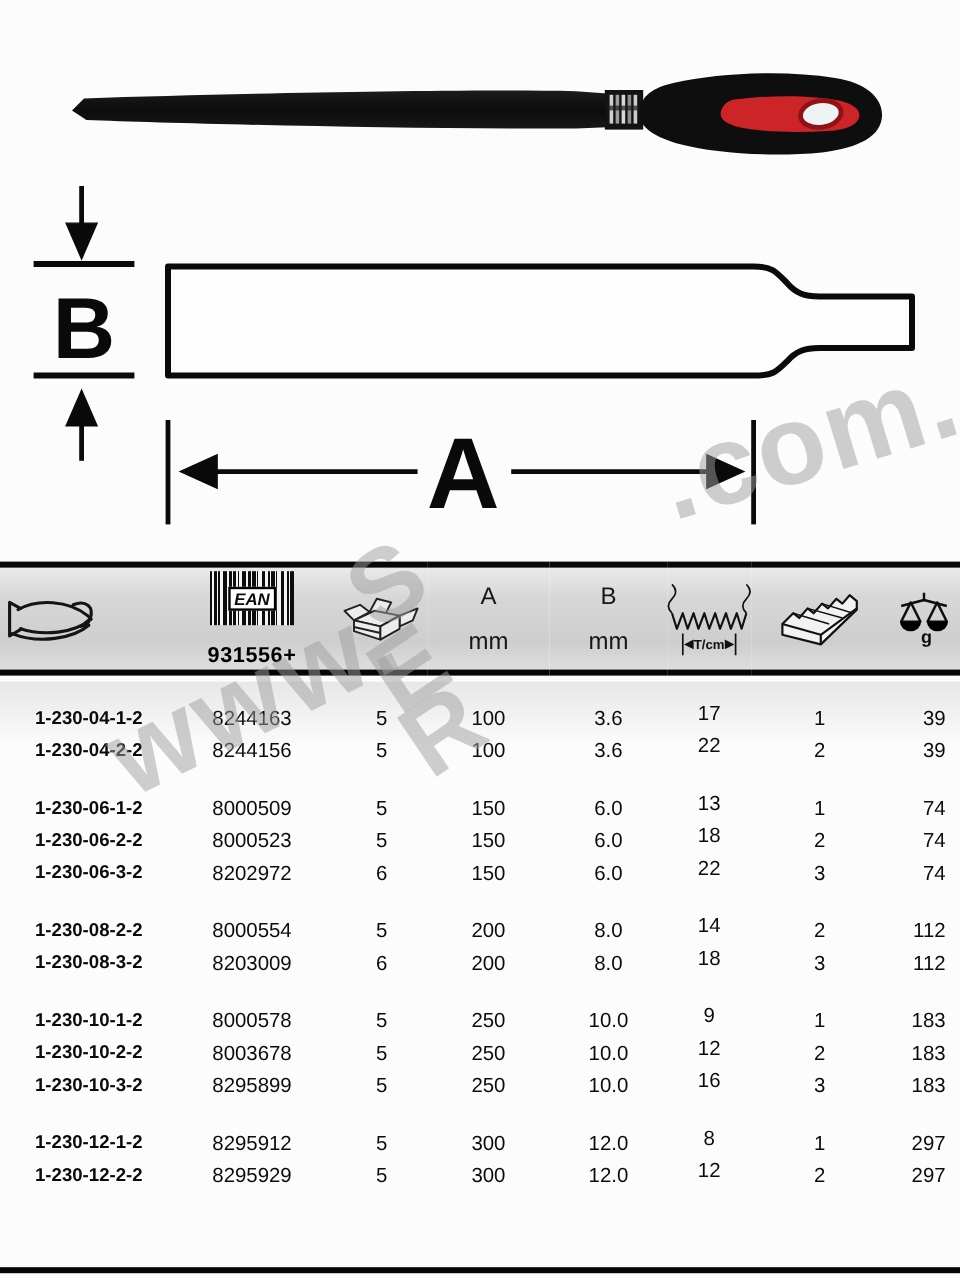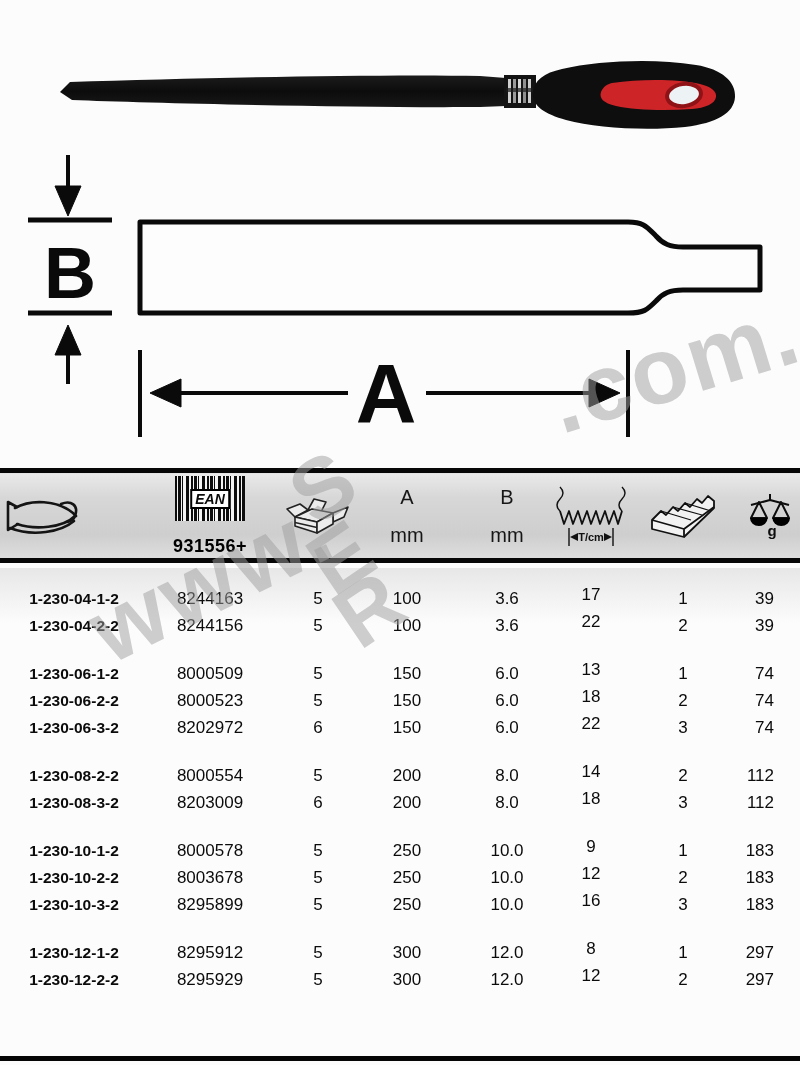--- a/index.html
+++ b/index.html
@@ -23,21 +23,21 @@
   
   .fade-under-band{position:absolute;left:0;top:568px;width:800px;height:55px;z-index:0;
     background:linear-gradient(180deg,#e7e7e7 0%,rgba(252,252,252,0) 100%)}
   table.spec{position:absolute;left:0;top:468px;width:800px;border-collapse:collapse;z-index:2;table-layout:fixed}
   .spec th{border-top:5px solid #070707;border-bottom:5px solid #070707;
     background:linear-gradient(180deg,#eaeaea 0%,#d7d7d7 28%,#cecece 72%,#dedede 100%);
     height:85px;padding:0;vertical-align:middle;font-weight:normal}
   .spec td{font-size:17px;line-height:27px;height:27px;padding:0;text-align:center;white-space:nowrap}
   .spec tr.gap td{height:21px;line-height:21px}
   td.c-code{text-align:center;padding-left:8px;font-weight:bold;font-size:15.5px}
-  td.c-wt{text-align:right;padding-right:26px}
+  td.c-wt{text-align:right;padding-right:12px}
   td.c-tcm{transform:translateY(-4px)}
 
   .hcell{display:flex;flex-direction:column;align-items:center;justify-content:center;gap:16px}
   .hcell.brand{align-items:flex-start;padding-left:5px}
   .unit{font-size:20px;line-height:22px;color:#161616}
   .ean-code{font-size:18px;font-weight:bold;color:#000;letter-spacing:.5px;line-height:18px}
   .barcode{position:relative;width:70px;height:45px;
     background:repeating-linear-gradient(90deg,#0d0d0d 0 2px,#f4f4f4 2px 3px,#0d0d0d 3px 6px,
       #f4f4f4 6px 7px,#0d0d0d 7px 8px,#f4f4f4 8px 11px,#0d0d0d 11px 14px,#f4f4f4 14px 16px)}
   .ean-label{position:absolute;left:50%;top:50%;transform:translate(-50%,-50%);

